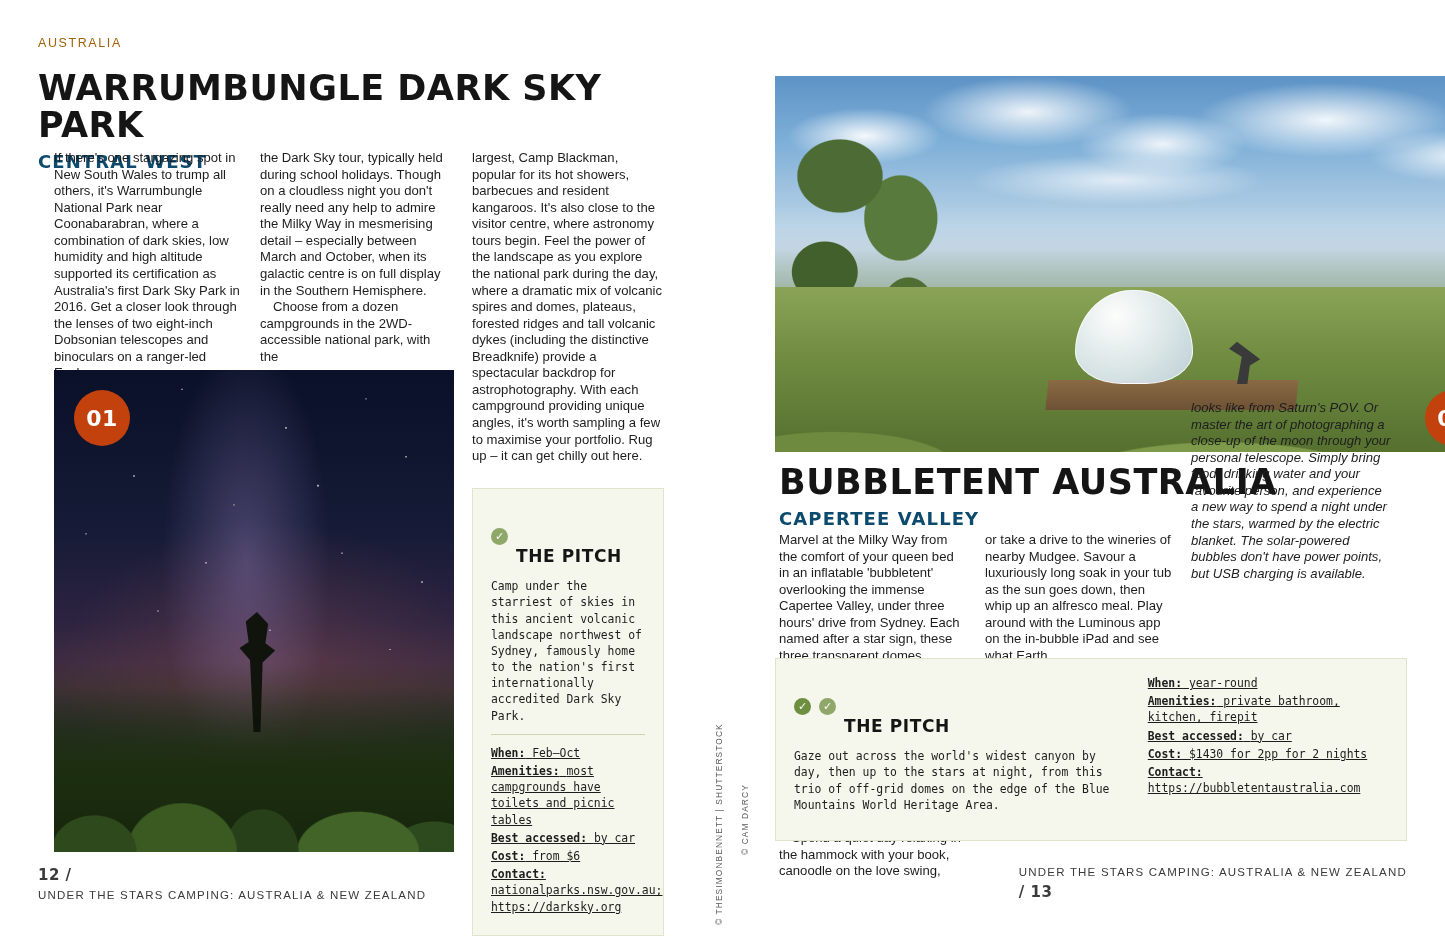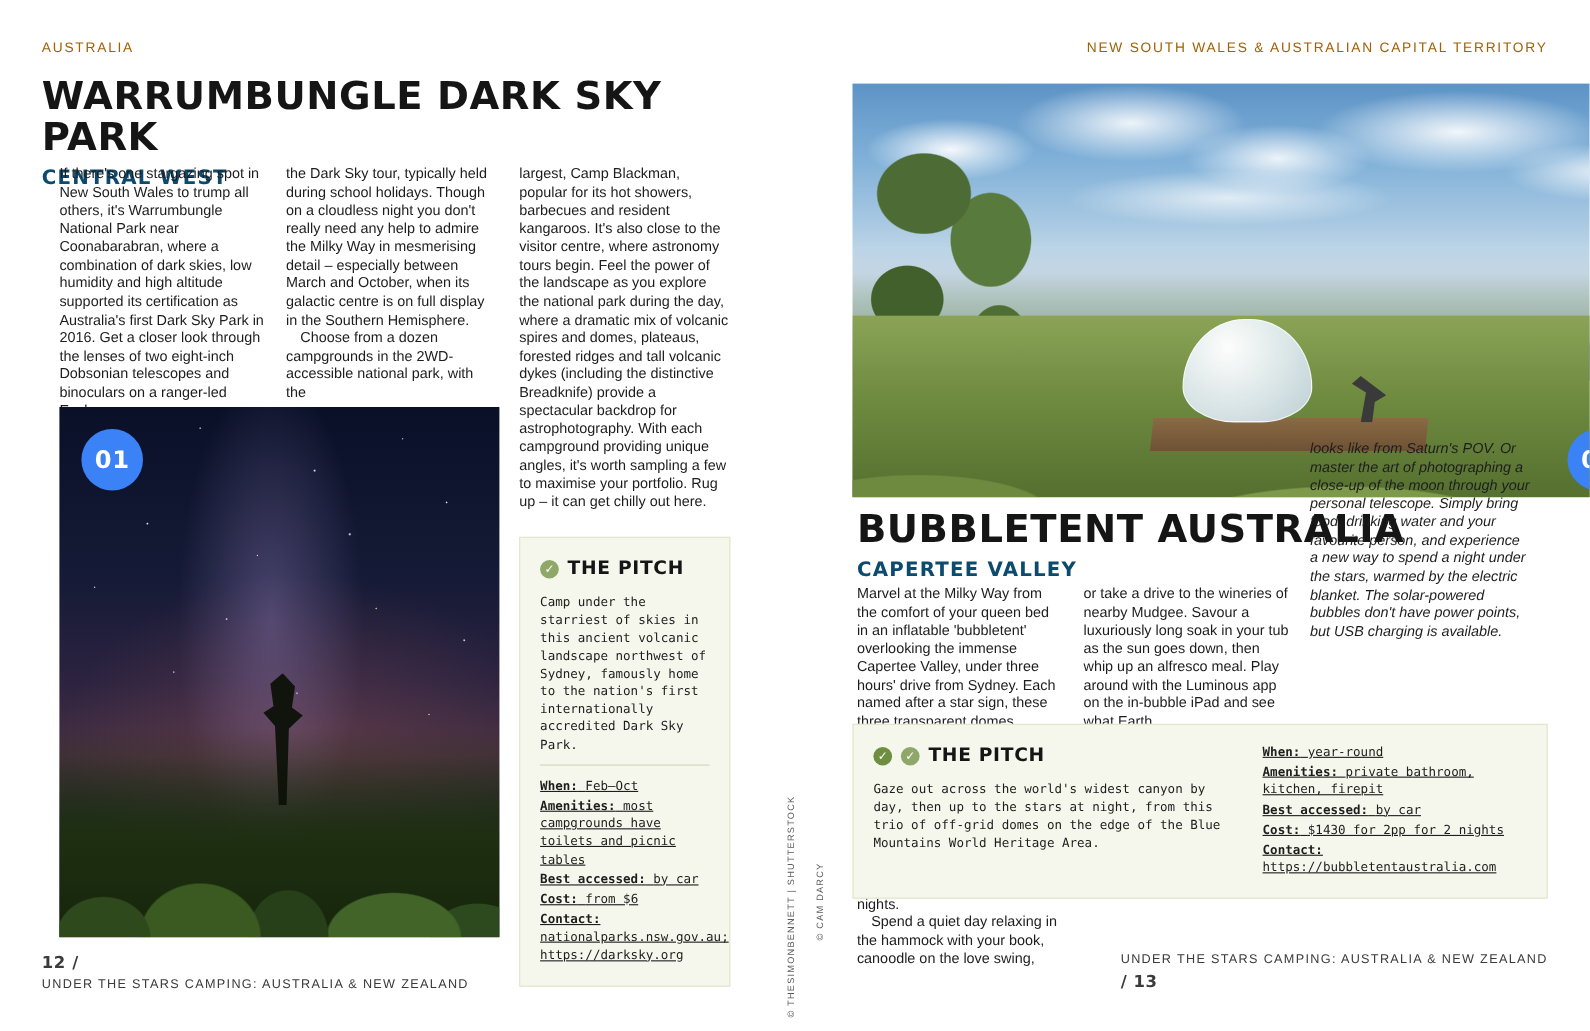--- a/index.html
+++ b/index.html
@@ -69,21 +69,21 @@
   
   .photo {
     position: absolute;
     overflow: hidden;
     background: #22303d;
   }
   .badge {
     position: absolute;
     width: 56px; height: 56px;
     border-radius: 50%;
-    background: #3b82f6;
+    background: #c2410c;
     color: #ffffff;
     font-family: "DejaVu Sans", sans-serif;
     font-weight: 700;
     font-size: 22px;
     display: flex; align-items: center; justify-content: center;
     letter-spacing: 0.5px;
   }
 
   
   #photo-stars {
@@ -198,20 +198,21 @@
     display: flex; align-items: center; gap: 8px;
     margin-bottom: 10px;
   }
   .pitch-title {
     font-family: "DejaVu Sans", sans-serif;
     font-weight: 700;
     font-size: 17px;
     letter-spacing: 0.6px;
     color: #151515;
     text-transform: uppercase;
+    margin-top: 39px;
   }
   .tick {
     width: 17px; height: 17px; border-radius: 50%;
     background: #8fa86a; color: #fff;
     display: flex; align-items: center; justify-content: center;
     font-size: 11px; line-height: 1; font-family: "DejaVu Sans", sans-serif;
   }
   .tick.dark { background: #6e8f3f; }
   .pitch p { margin: 0 0 9px 0; }
   .pitch .rule { height: 1px; background: #cdd5b4; margin: 10px 0 10px 0; }
@@ -272,21 +273,20 @@
   #left-c1 { position: absolute; left: 16px;  top: 80px;  width: 192px; }
   #left-c2 { position: absolute; left: 222px; top: 80px;  width: 190px; }
   #left-c3 { position: absolute; left: 434px; top: 80px;  width: 192px; }
 </style>
 </head>
 <body>
 
 <div class="spread">
 
   <div class="runhead left">AUSTRALIA</div>
-  <div class="runhead right">NEW SOUTH WALES &amp; AUSTRALIAN CAPITAL TERRITORY</div>
 
   <div class="page-left">
 
     <h1 class="title">WARRUMBUNGLE DARK SKY PARK</h1>
     <h2 class="subtitle">CENTRAL WEST</h2>
 
     <div class="cols rcol" id="left-c1">
       <p>If there's one stargazing spot in New South Wales to trump all others, it's Warrumbungle National Park near Coonabarabran, where a combination of dark skies, low humidity and high altitude supported its certification as Australia's first Dark Sky Park in 2016. Get a closer look through the lenses of two eight-inch Dobsonian telescopes and binoculars on a ranger-led Explore</p>
     </div>
 

